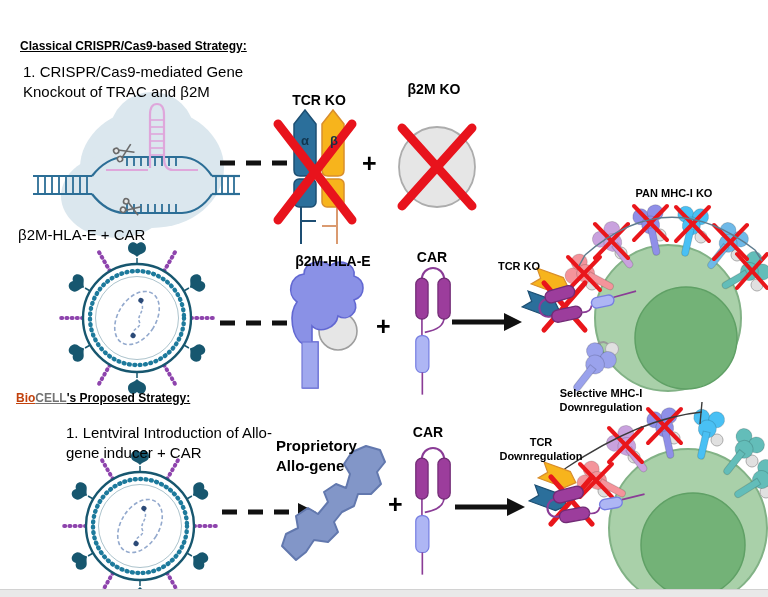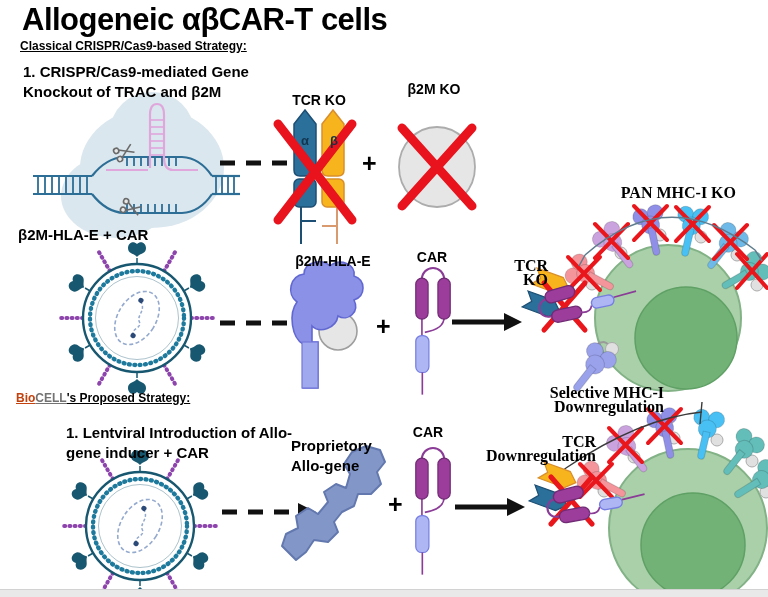--- a/index.html
+++ b/index.html
@@ -6,32 +6,32 @@
   .canvas{
     position:relative;width:768px;height:597px;background:#ffffff;overflow:hidden;
     font-family:"Liberation Sans",sans-serif;color:#000;
   }
   .abs{position:absolute;}
   .title{left:22px;top:2px;font-size:31px;font-weight:bold;letter-spacing:-0.5px;}
   .h2{font-size:12px;font-weight:bold;}
   .h2 .u{text-decoration:underline;}
   .classical-h{left:20px;top:39px;}
   .biocell-h{left:16px;top:391px;}
-  .step{font-size:15px;font-weight:bold;line-height:20px;}
+  .step{font-size:15px;font-weight:normal;line-height:20px;}
   .s1{left:23px;top:62px;}
   .s2{left:18px;top:225px;}
   .s3{left:18px;top:423px;margin-left:48px;}
   .lbl{font-size:14px;font-weight:bold;text-align:center;}
-  .lbl-sm{font-size:16px;font-weight:bold;text-align:right;line-height:14px;font-family:Liberation Serif, serif;}
+  .lbl-sm{font-size:11px;font-weight:bold;text-align:center;line-height:14px;}
   .tcrko1{left:283px;top:92px;width:72px;}
   .b2mko1{left:394px;top:81px;width:80px;}
   .b2mhlae{left:282px;top:253px;width:102px;}
   .car1{left:406px;top:249px;width:52px;}
   .car2{left:402px;top:424px;width:52px;}
-  .prop{left:291px;top:436px;font-size:15px;font-weight:bold;line-height:20px;}
+  .prop{left:276px;top:436px;font-size:15px;font-weight:bold;line-height:20px;}
   .panmhc{left:612px;top:186px;width:124px;}
   .tcrko2{left:490px;top:259px;width:58px;}
   .selective{left:538px;top:386px;width:126px;}
   .tcrdown{left:486px;top:435px;width:110px;}
   .plus{font-size:25px;font-weight:bold;}
   .plus1{left:362px;top:149px;}
   .plus2{left:376px;top:312px;}
   .plus3{left:388px;top:490px;}
   .greek{font-size:13px;font-weight:bold;color:#12364F;text-align:center;width:16px;}
   .alpha{left:297px;top:133px;}
@@ -402,21 +402,20 @@
         <line x1="551" y1="477" x2="592" y2="524"></line>
           <line x1="592" y1="477" x2="551" y2="524"></line>
       </g>
     </g>
 
     <g transform="translate(556,508) rotate(-4) scale(0.95)">
         <use href="#car-h"></use>
       </g>
   </svg>
 
-  <div class="abs title">Allogeneic αβCAR-T cells</div>
 
   <div class="abs h2 classical-h">
     <span class="u">Classical CRISPR/Cas9-based Strategy:</span>
   </div>
   <div class="abs step s1">
     <div>1. CRISPR/Cas9-mediated Gene</div>
     <div>Knockout of TRAC and β2M</div>
   </div>
 
   <div class="abs lbl tcrko1">TCR KO</div>

